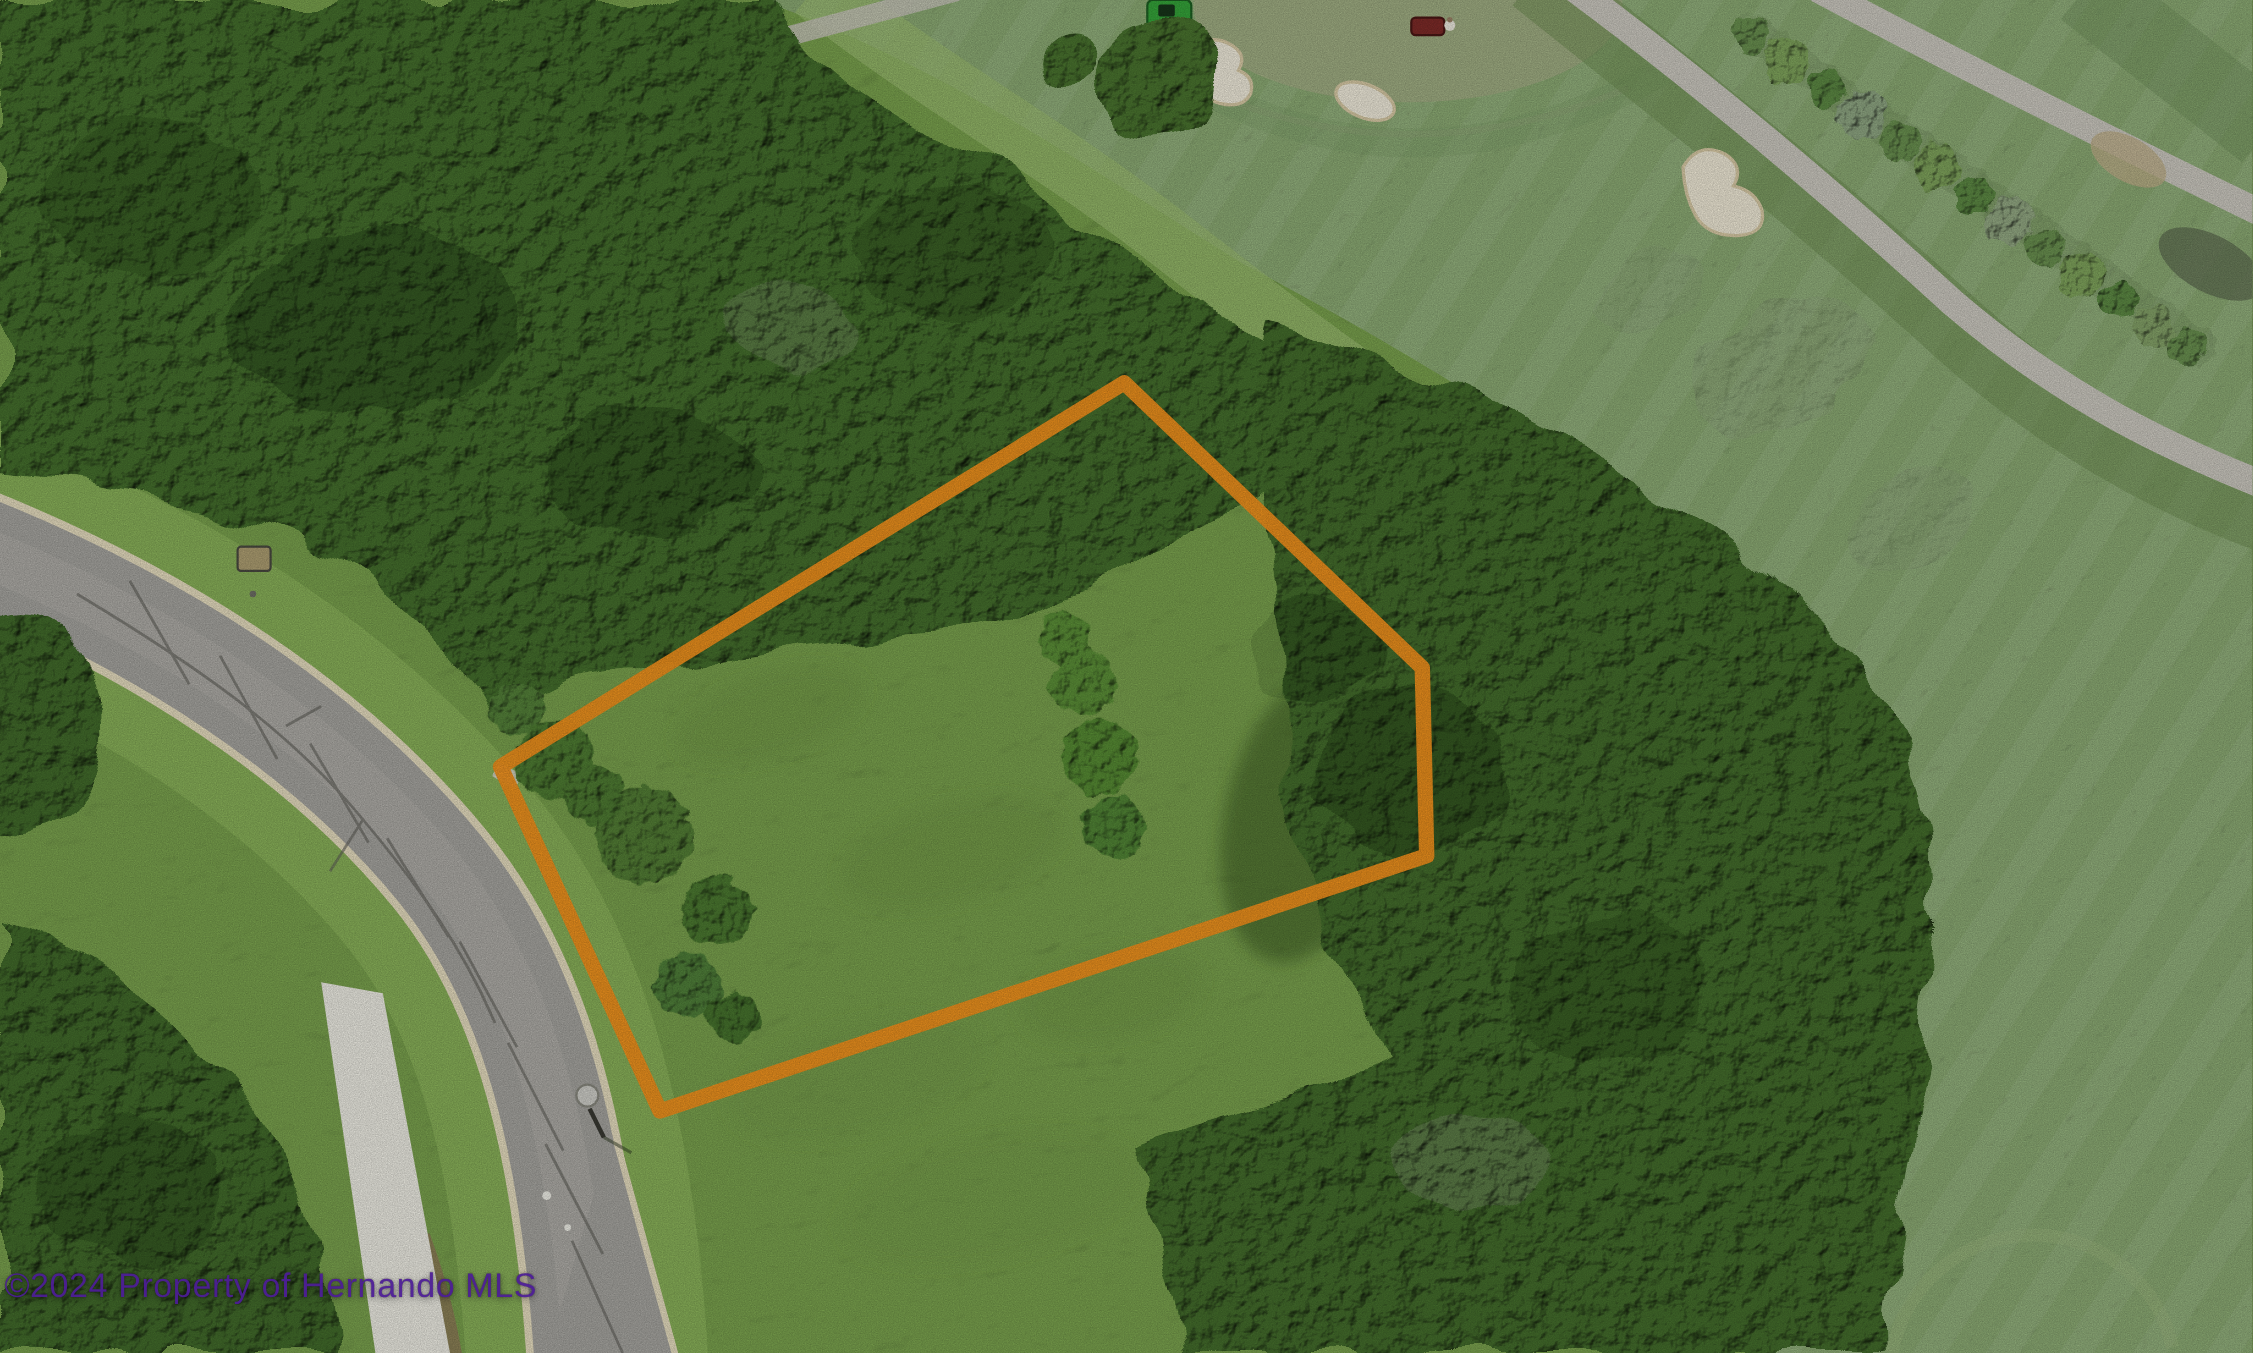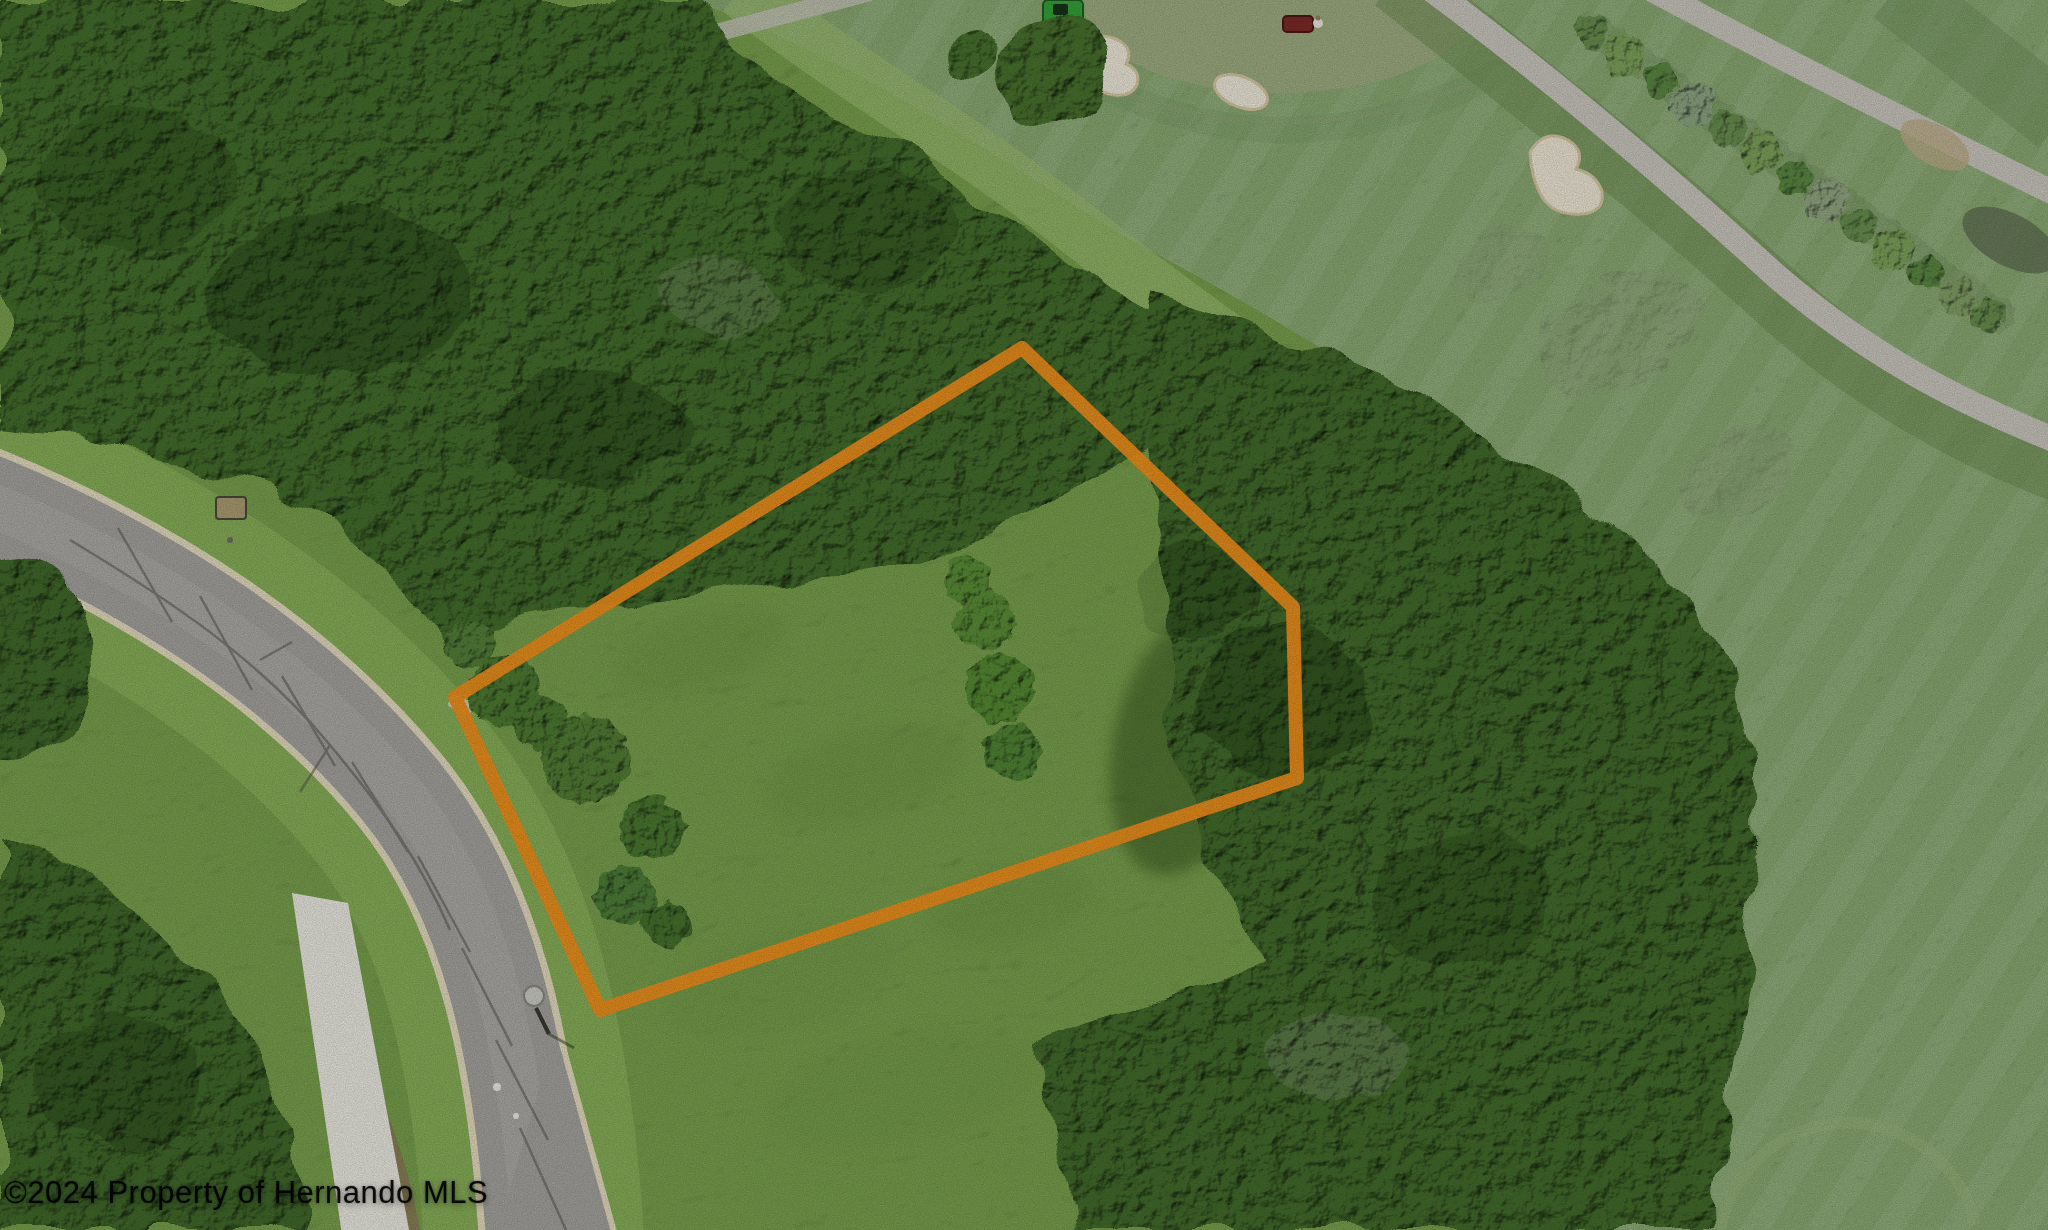--- a/index.html
+++ b/index.html
@@ -241,14 +241,14 @@
     <ellipse cx="1010" cy="905" rx="85" ry="40" fill="#6E9343" opacity="0.4" transform="rotate(-12 1010 905)"></ellipse>
     <ellipse cx="780" cy="980" rx="120" ry="50" fill="#74984A" opacity="0.35" transform="rotate(-15 780 980)"></ellipse>
     <ellipse cx="900" cy="1090" rx="140" ry="55" fill="#739747" opacity="0.3" transform="rotate(-12 900 1090)"></ellipse>
   </g>
 
   <polygon fill="none" stroke-linejoin="round" stroke-linecap="round" opacity="0.97" points="455,697 1022,348 1293,607 1297,778 600,1010" stroke="#F2921D" stroke-width="14"></polygon>
 
   <rect x="0" y="0" width="2048" height="1230" filter="url(#f-grain)" opacity="0.3"></rect>
 </svg>
 
-<div class="watermark" style="color: #000000; margin-top: 24px;">©2024 Property of Hernando MLS</div>
+<div class="watermark" style="color: #4c1d95;">©2024 Property of Hernando MLS</div>
 </div>
 
 </body></html>

